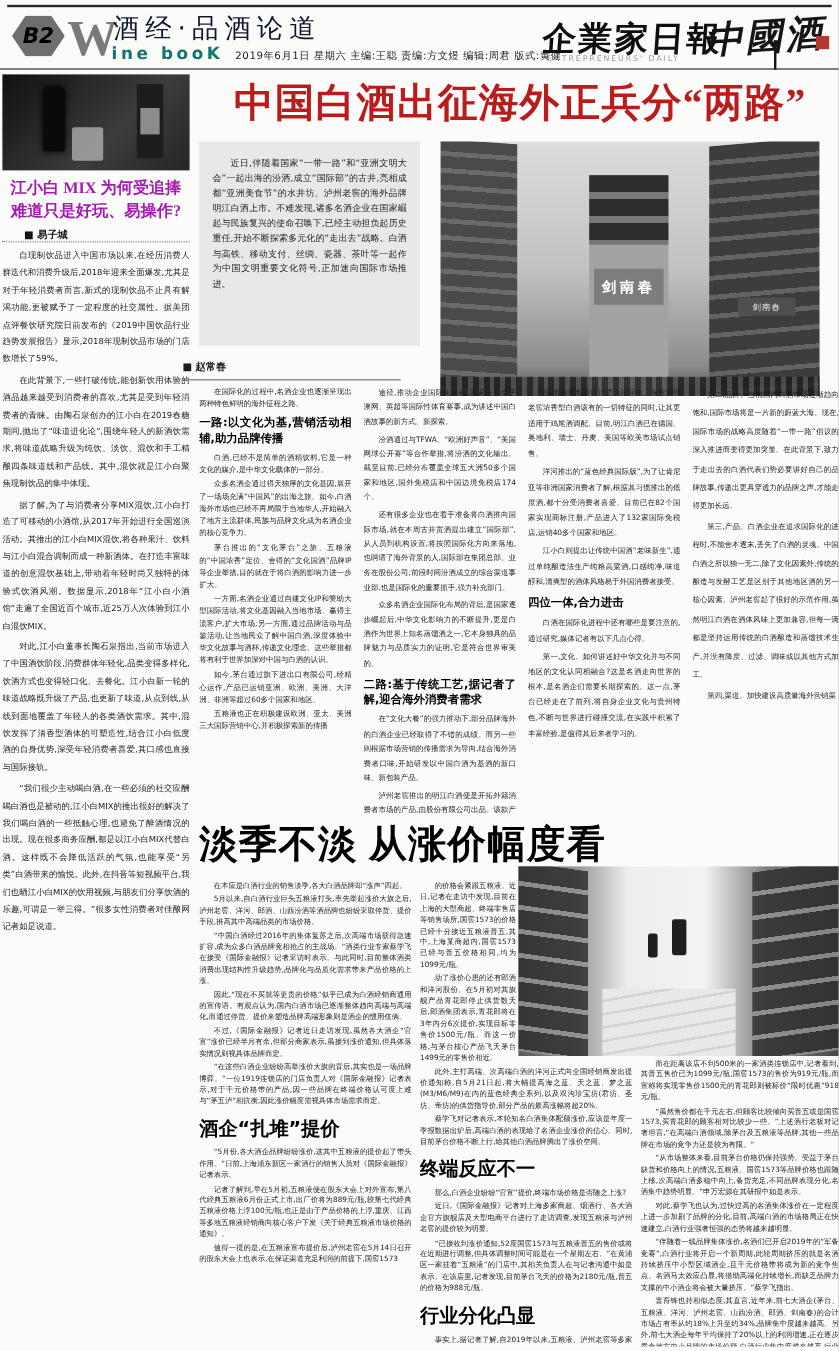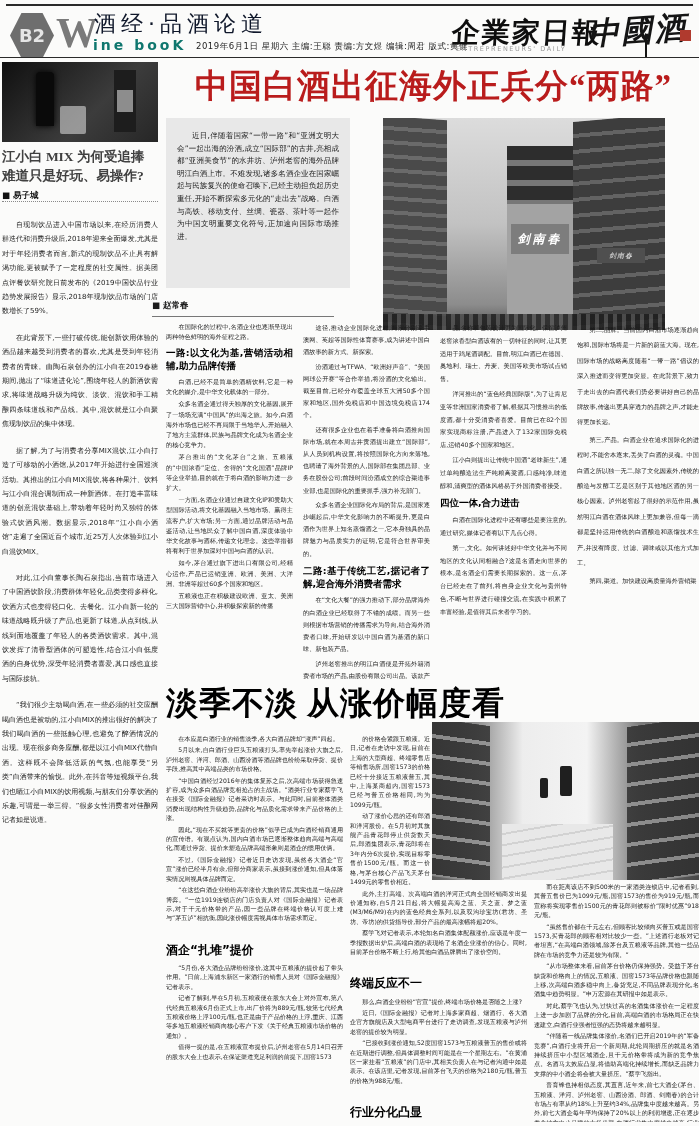--- a/index.html
+++ b/index.html
@@ -2,48 +2,48 @@
 <html><head>
 <meta charset="utf-8">
 <style>
   html,body{margin:0;padding:0;background:#9e9e9e;}
   *{box-sizing:border-box;}
   .page{position:relative;width:699px;height:1126px;background:#fbfbfa;margin:0 auto;
         font-family:"DejaVu Sans",sans-serif;color:#1c1c1c;overflow:hidden;}
   .abs{position:absolute;}
   .rule{border-top:1px solid #2a2a2a;}
   
-  .hex{width:44px;height:45px;background:#6e6e6e;color:#e5e5e5;display:flex;align-items:center;justify-content:center;
-       font-weight:bold;font-size:18px;clip-path:polygon(26% 0,74% 0,100% 50%,74% 100%,26% 100%,0 50%);}
+  .hex{width:44px;height:34px;background:#6e6e6e;color:#000000;display:flex;align-items:center;justify-content:center;
+       font-weight:bold;font-size:18px;clip-path:polygon(26% 0,74% 0,100% 50%,74% 100%,26% 100%,0 50%);font-style:italic;}
   .wine-w{font-family:"Liberation Serif",serif;font-size:42px;font-weight:bold;color:#7a7a7a;line-height:1;}
   .wine-rest{font-size:14px;letter-spacing:3px;color:#0f766e;font-weight:bold;}
   .sec-title{font-size:22px;font-weight:400;letter-spacing:5px;color:#0f172a;}
   .dateline{font-size:8.5px;color:#222;letter-spacing:.5px;}
   .paper{font-family:"Liberation Serif",serif;font-size:28px;font-weight:900;transform:skewX(-4deg);color:#0e0e0e;letter-spacing:2px;}
   .paper-en{font-size:6.5px;letter-spacing:1.6px;color:#9a9a9a;}
   .callig{font-family:"Liberation Serif",serif;font-size:31px;font-weight:900;font-style:italic;color:#151515;transform:rotate(-4deg);letter-spacing:2px;}
   .seal{width:11px;height:11px;background:#b03a2e;}
   .brush{width:2px;height:20px;background:#141414;}
   
   .sb-photo{left:2px;top:62px;width:156px;height:80px;background:linear-gradient(135deg,#101010,#3c3c3c 60%,#262626);overflow:hidden;}
   .bottle-a{position:absolute;left:34px;top:10px;width:18px;height:54px;background:#0a0a0a;border-radius:4px 4px 0 0;box-shadow:0 0 6px #000;}
   .glass-a{position:absolute;left:58px;top:44px;width:26px;height:28px;background:#c9c9c9;opacity:.65;border-radius:2px;}
   .bottle-b{position:absolute;right:22px;top:8px;width:22px;height:62px;background:#1d1d1d;}
   .label-b{position:absolute;right:25px;top:28px;width:16px;height:22px;background:#8d8d8d;}
-  .sb-title{left:2px;top:148px;width:156px;font-family:"Liberation Serif",serif;font-size:13.5px;font-weight:900;line-height:1.4;color:#404040;}
+  .sb-title{left:2px;top:148px;width:156px;font-family:"Liberation Serif",serif;font-size:13.5px;font-weight:900;line-height:1.4;color:#a21caf;text-align:center;}
   .byline{font-size:8.5px;font-weight:bold;color:#111;}
   .dotted{border-bottom:1px dotted #8a8a8a;}
   .sb-body{left:2px;top:206px;width:156px;height:916px;overflow:hidden;font-size:7px;line-height:14.4px;text-align:justify;}
-  .sb-body p{margin:12px 0 3px;text-indent:2em;}
+  .sb-body p{margin:0 0 3px;text-indent:2em;}
   
   .hl1{left:168px;top:64px;width:531px;text-align:center;font-family:"Liberation Serif",serif;
        font-size:33px;font-weight:900;letter-spacing:1px;color:#b91c1c;white-space:nowrap;}
   .leadbox{left:166px;top:118px;width:184px;height:170px;background:#e8e8e8;padding:12px 11px;
            font-size:7.5px;line-height:12.6px;text-align:justify;text-indent:2em;color:#222;overflow:hidden;}
-  .photo1{left:383px;top:118px;width:282px;height:212px;background:linear-gradient(180deg,#dcdcdc 0%,#c2c2c2 50%,#8c8c8c 88%,#555 100%);overflow:hidden;font-style:italic;}
+  .photo1{left:367px;top:118px;width:316px;height:212px;background:linear-gradient(180deg,#dcdcdc 0%,#c2c2c2 50%,#8c8c8c 88%,#555 100%);overflow:hidden;}
   .bld{position:absolute;top:0;bottom:0;background:repeating-linear-gradient(180deg,#4a4a4a 0 10px,#6a6a6a 10px 14px);}
   .bld.l{left:0;width:64px;transform:skewY(4deg);}
   .bld.r{right:0;width:92px;transform:skewY(-5deg);background:repeating-linear-gradient(180deg,#3d3d3d 0 12px,#636363 12px 16px);}
   .pillar{position:absolute;left:124px;top:28px;width:66px;bottom:0;background:#a3a3a3;}
   .pillar-top{position:absolute;left:0;right:0;top:0;height:58px;background:repeating-linear-gradient(180deg,#2d2d2d 0 14px,#777 14px 20px);}
   .bb-main{position:absolute;left:4px;right:4px;top:78px;height:30px;background:#7d7d7d;color:#fff;
            display:flex;align-items:center;justify-content:center;font-size:12px;font-weight:bold;letter-spacing:3px;}
   .bb-side{position:absolute;right:20px;top:130px;width:48px;height:15px;background:#4f4f4f;color:#eee;
            display:flex;align-items:center;justify-content:center;font-size:7px;letter-spacing:1px;}
   .crowd{position:absolute;left:0;right:0;bottom:0;height:16px;
@@ -62,21 +62,21 @@
        letter-spacing:1px;color:#000;white-space:nowrap;}
   .photo2{left:432px;top:722px;width:267px;height:158px;overflow:hidden;
           background:linear-gradient(90deg,#5a5a5a 0%,#8a8a8a 16%,#ededed 34%,#f3f3f3 58%,#7b7b7b 78%,#474747 100%);}
   .shelf{position:absolute;top:0;bottom:0;background:repeating-linear-gradient(180deg,#2f2f2f 0 16px,#909090 16px 20px);opacity:.85;}
   .shelf.l{left:0;width:58px;transform:skewY(8deg);}
   .shelf.r{right:0;width:72px;transform:skewY(-8deg);}
   .fig{position:absolute;background:#1f1f1f;border-radius:2px;}
   .floorline{position:absolute;left:70px;right:86px;bottom:0;height:56px;
              background:repeating-linear-gradient(170deg,#e8e8e8 0 9px,#d2d2d2 9px 11px);}
   .a2c{top:734px;height:388px;line-height:9.4px;font-size:6.1px;}
-  .a2c h3{font-size:12px;margin:19px 0 5px;}
+  .a2c h3{font-size:16px;margin:7px 0 5px;}
   .a2c1{left:166px;width:177px;}
   .a2c2{left:350px;width:177px;}
   .a2c3{left:534px;width:165px;}
   .wrap-spacer{float:right;width:97px;height:148px;}
   .top-spacer{height:148px;}
 </style>
 </head>
 <body>
 
 <div class="page">
@@ -94,21 +94,21 @@
   <div class="abs seal" style="left:680px;top:30px"></div>
   <div class="abs rule" style="left:0;right:0;top:57px"></div>
 
   <div class="abs sb-photo">
     <div class="bottle-a"></div>
     <div class="glass-a"></div>
     <div class="bottle-b"></div>
     <div class="label-b"></div>
   </div>
   <div class="abs sb-title">江小白 MIX 为何受追捧 难道只是好玩、易操作?</div>
-  <div class="abs byline" style="left:2px;top:190px">■ 易子城</div>
+  <div class="abs byline" style="left:20px;top:190px">■ 易子城</div>
   <div class="abs dotted" style="left:2px;top:201px;width:156px"></div>
   <div class="abs sb-body">
       <p>自现制饮品进入中国市场以来,在经历消费人群迭代和消费升级后,2018年迎来全面爆发,尤其是对于年轻消费者而言,新式的现制饮品不止具有解渴功能,更被赋予了一定程度的社交属性。据美团点评餐饮研究院日前发布的《2019中国饮品行业趋势发展报告》显示,2018年现制饮品市场的门店数增长了59%。</p>
       <p>在此背景下,一些打破传统,能创新饮用体验的酒品越来越受到消费者的喜欢,尤其是受到年轻消费者的青睐。由陶石泉创办的江小白在2019春糖期间,抛出了“味道进化论”,围绕年轻人的新酒饮需求,将味道战略升级为纯饮、淡饮、混饮和手工精酿四条味道线和产品线。其中,混饮就是江小白聚焦现制饮品的集中体现。</p>
       <p>据了解,为了与消费者分享MIX混饮,江小白打造了可移动的小酒馆,从2017年开始进行全国巡演活动。其推出的江小白MIX混饮,将各种果汁、饮料与江小白混合调制而成一种新酒体。在打造丰富味道的创意混饮基础上,带动着年轻时尚又独特的体验式饮酒风潮。数据显示,2018年“江小白小酒馆”走遍了全国近百个城市,近25万人次体验到江小白混饮MIX。</p>
       <p>对此,江小白董事长陶石泉指出,当前市场进入了中国酒饮阶段,消费群体年轻化,品类变得多样化,饮酒方式也变得轻口化、去餐化。江小白新一轮的味道战略既升级了产品,也更新了味道,从点到线,从线到面地覆盖了年轻人的各类酒饮需求。其中,混饮发挥了清香型酒体的可塑造性,结合江小白低度酒的自身优势,深受年轻消费者喜爱,其口感也直接与国际接轨。</p>
       <p>“我们很少主动喝白酒,在一些必须的社交应酬喝白酒也是被动的,江小白MIX的推出很好的解决了我们喝白酒的一些抵触心理,也避免了醉酒情况的出现。现在很多商务应酬,都是以江小白MIX代替白酒。这样既不会降低活跃的气氛,也能享受“另类”白酒带来的愉悦。此外,在抖音等短视频平台,我们也晒江小白MIX的饮用视频,与朋友们分享饮酒的乐趣,可谓是一举三得。”很多女性消费者对佳酿网记者如是说道。</p>
     </div>
 
   <div class="abs hl1">中国白酒出征海外正兵分“两路”</div>

